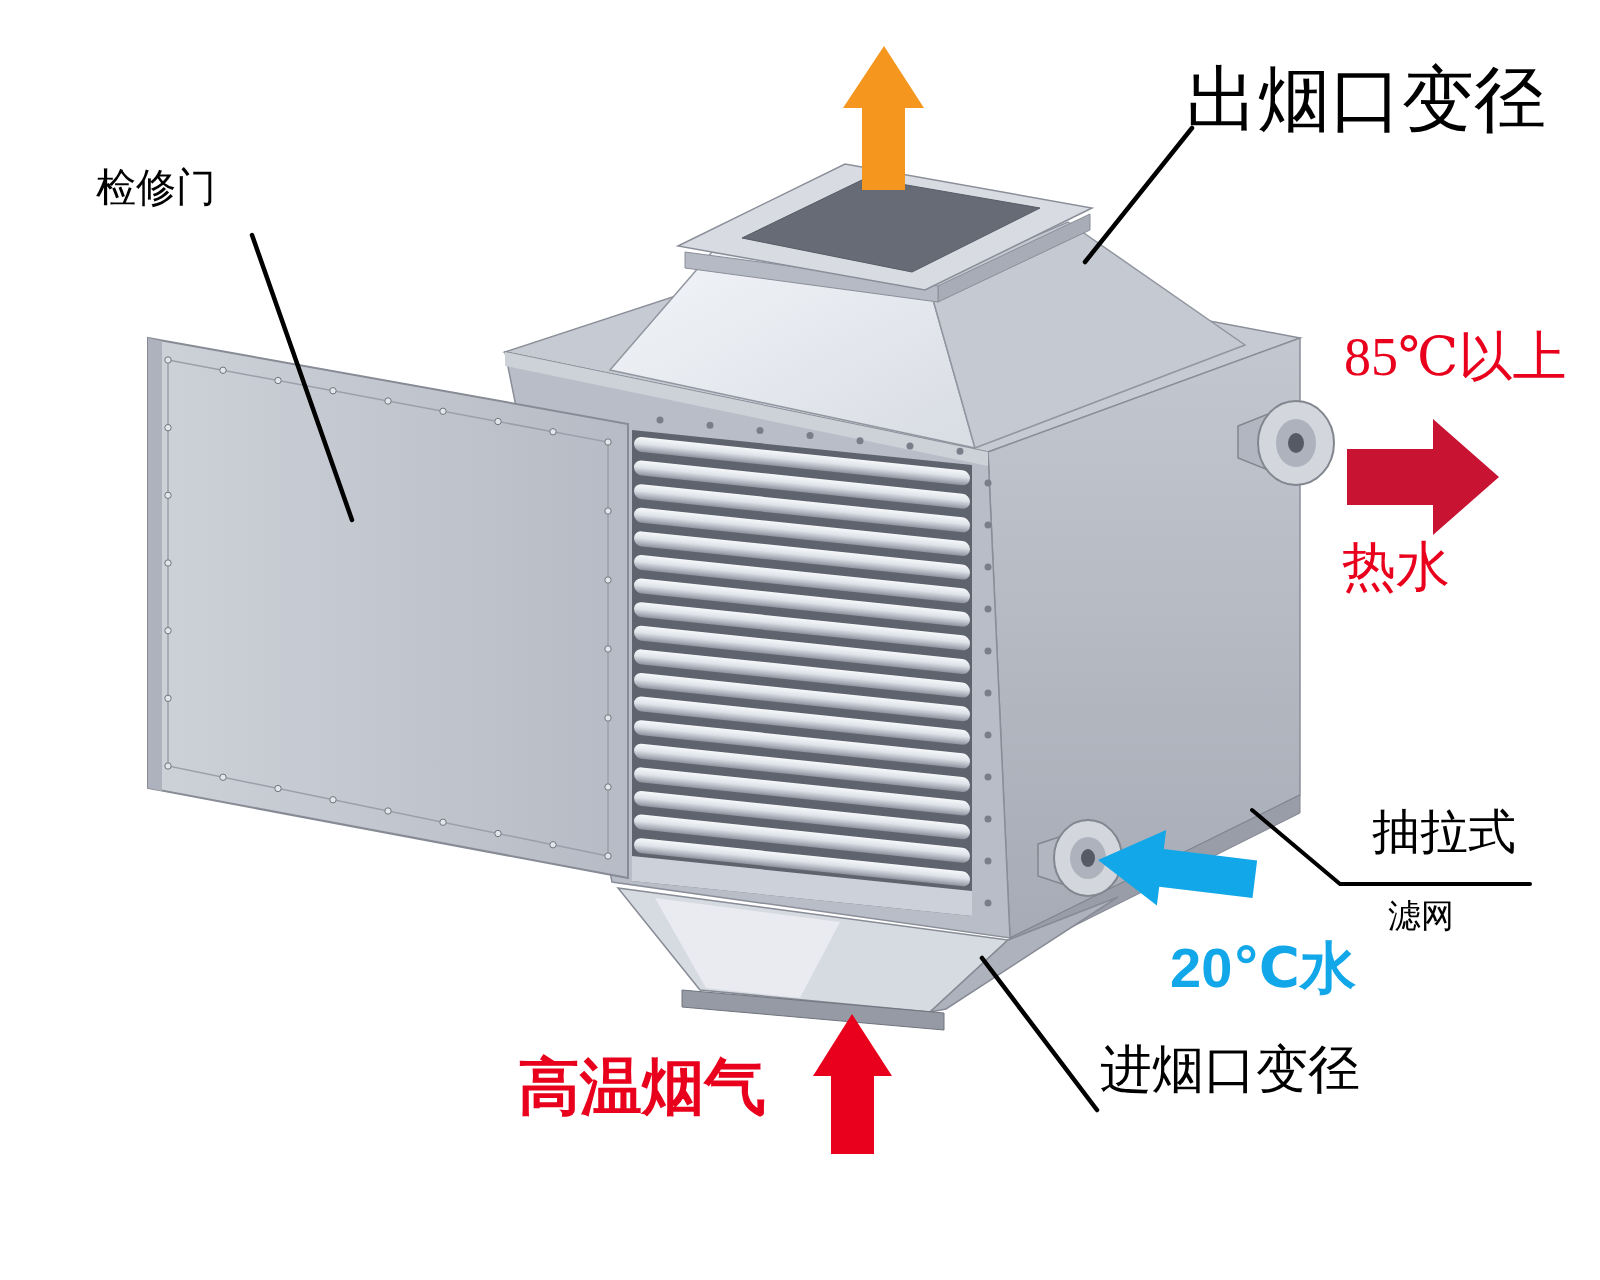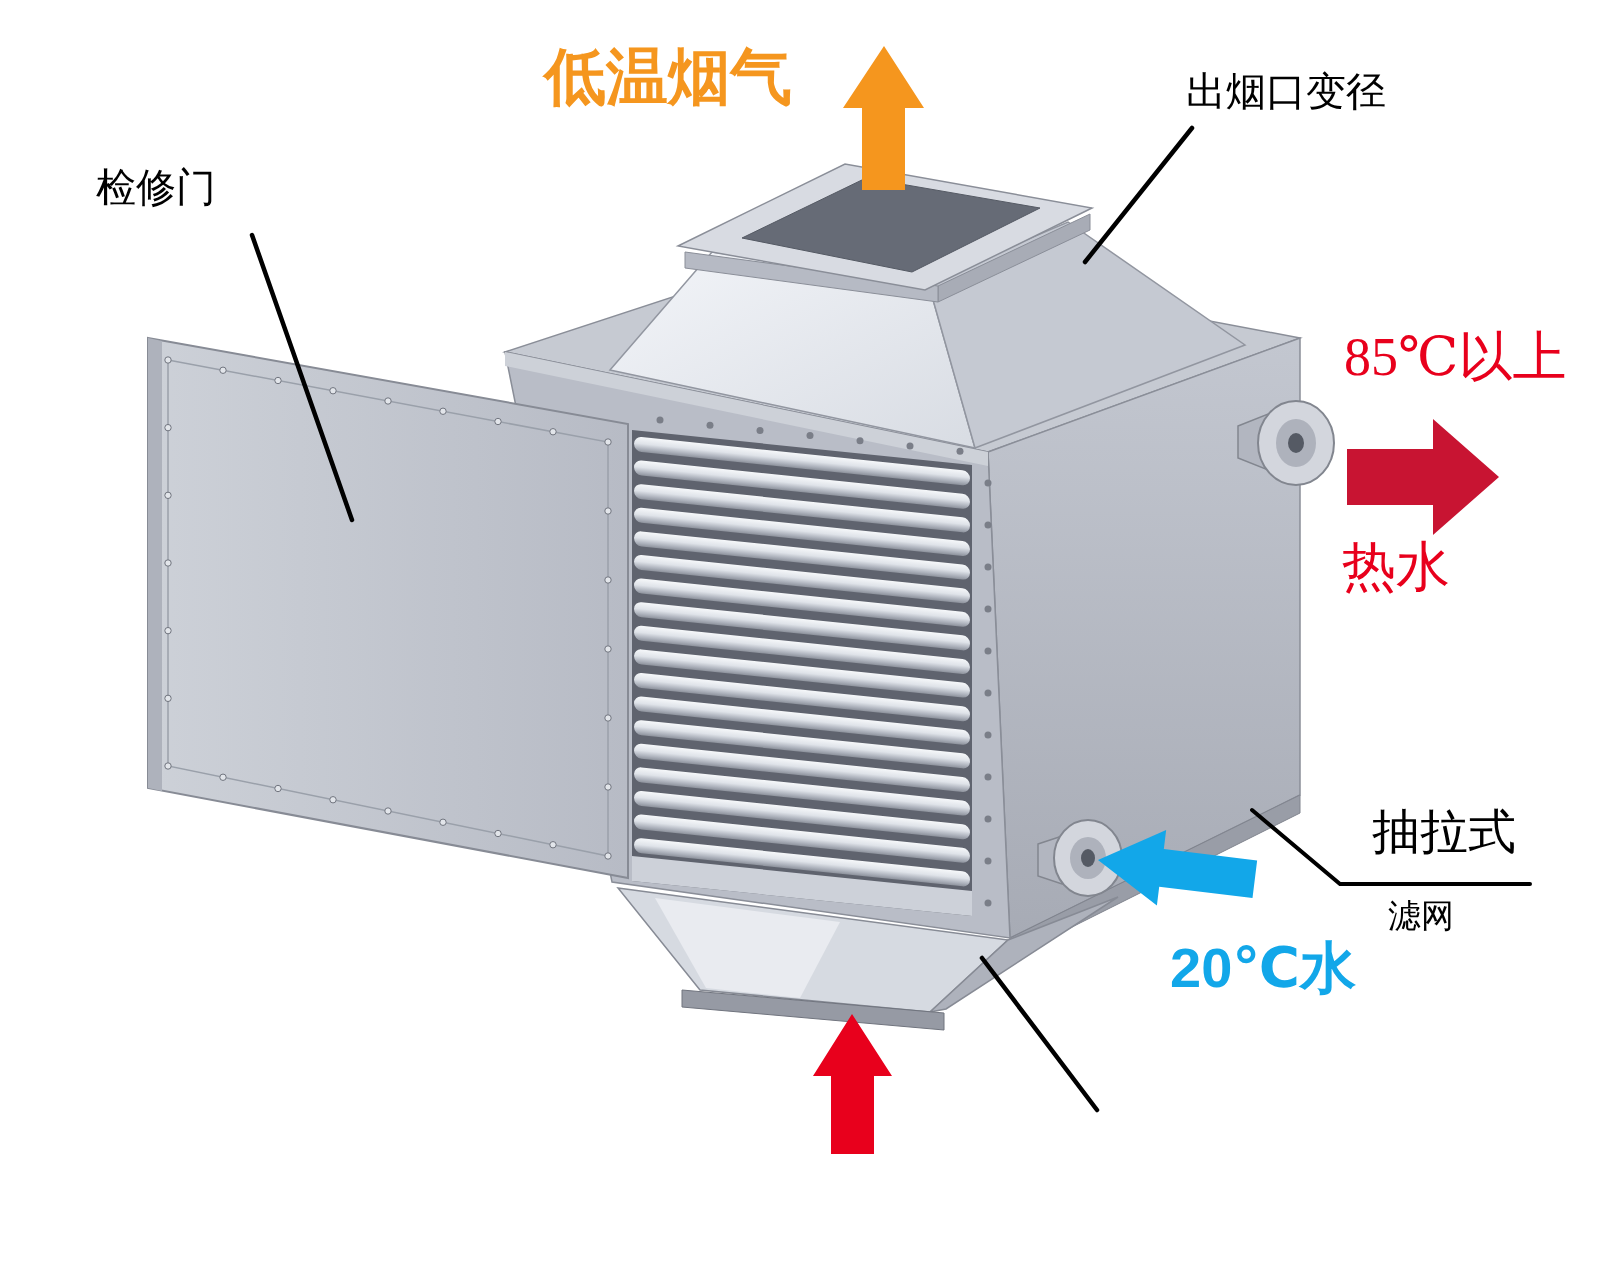--- a/index.html
+++ b/index.html
@@ -6,21 +6,21 @@
   .stage{position:relative;width:1600px;height:1280px;background:#ffffff;overflow:hidden;
          font-family:"Liberation Sans","DejaVu Sans",sans-serif;}
   svg{position:absolute;left:0;top:0;}
   .lbl{position:absolute;line-height:1;white-space:nowrap;color:#000;}
   .serif{font-family:"Liberation Serif","DejaVu Serif",serif;}
   .sans-bold{font-family:"Liberation Sans","DejaVu Sans",sans-serif;font-weight:700;}
   .c-orange{color:var(--c-orange);}
   .c-red{color:var(--c-red);}
   .c-blue{color:var(--c-blue);}
   .lbl-low    {left:544px;  top:46px;   font-size:62px;}
-  .lbl-outlet {left:1186px; top:64px;   font-size:40px;margin-top:8px;}
+  .lbl-outlet {left:1186px; top:64px;   font-size:72px;}
   .lbl-door   {left:96px;   top:168px;  font-size:40px;}
   .lbl-hottemp{left:1300px; top:330px;  font-size:54px;margin-left:44px;}
   .lbl-hotwat {left:1342px; top:540px;  font-size:54px;}
   .lbl-pull   {left:1372px; top:808px;  font-size:48px;}
   .lbl-filter {left:1388px; top:900px;  font-size:33px;}
   .lbl-cold   {left:1170px; top:940px;  font-size:56px;}
   .lbl-inlet  {left:1100px; top:1044px; font-size:52px;}
   .lbl-high   {left:518px;  top:1056px; font-size:62px;}
 </style>
 </head>
@@ -175,21 +175,22 @@
     <line x1="1097" y1="1110" x2="982" y2="958" stroke="#000" stroke-width="4.5" stroke-linecap="round"></line>
 
     <polygon points="884,46 924,108 905,108 905,190 862,190 862,108 843,108" fill="var(--c-orange)"></polygon>
     <polygon points="852,1014 892,1076 874,1076 874,1154 831,1154 831,1076 813,1076" fill="var(--c-red)"></polygon>
     <polygon points="1347,449 1433,449 1433,419 1499,477 1433,535 1433,505 1347,505" fill="var(--c-crimson)"></polygon>
     <g transform="translate(1098,860) rotate(7)">
       <polygon points="0,0 64,-38 64,-19 158,-19 158,19 64,19 64,38" fill="var(--c-blue)"></polygon>
     </g>
   </svg>
 
-  <div class="lbl lbl-low sans-bold c-orange">低温烟气</div>
   <div class="lbl lbl-outlet serif">出烟口变径</div>
   <div class="lbl lbl-door serif">检修门</div>
   <div class="lbl lbl-hottemp serif c-red">85℃以上</div>
   <div class="lbl lbl-hotwat serif c-red">热水</div>
   <div class="lbl lbl-pull serif">抽拉式</div>
   <div class="lbl lbl-filter serif">滤网</div>
   <div class="lbl lbl-cold sans-bold c-blue">20℃水</div>
+  <div class="lbl lbl-inlet serif">进烟口变径</div>
+  <div class="lbl lbl-high sans-bold c-red">高温烟气</div>
 </div>
 
 </body></html>

